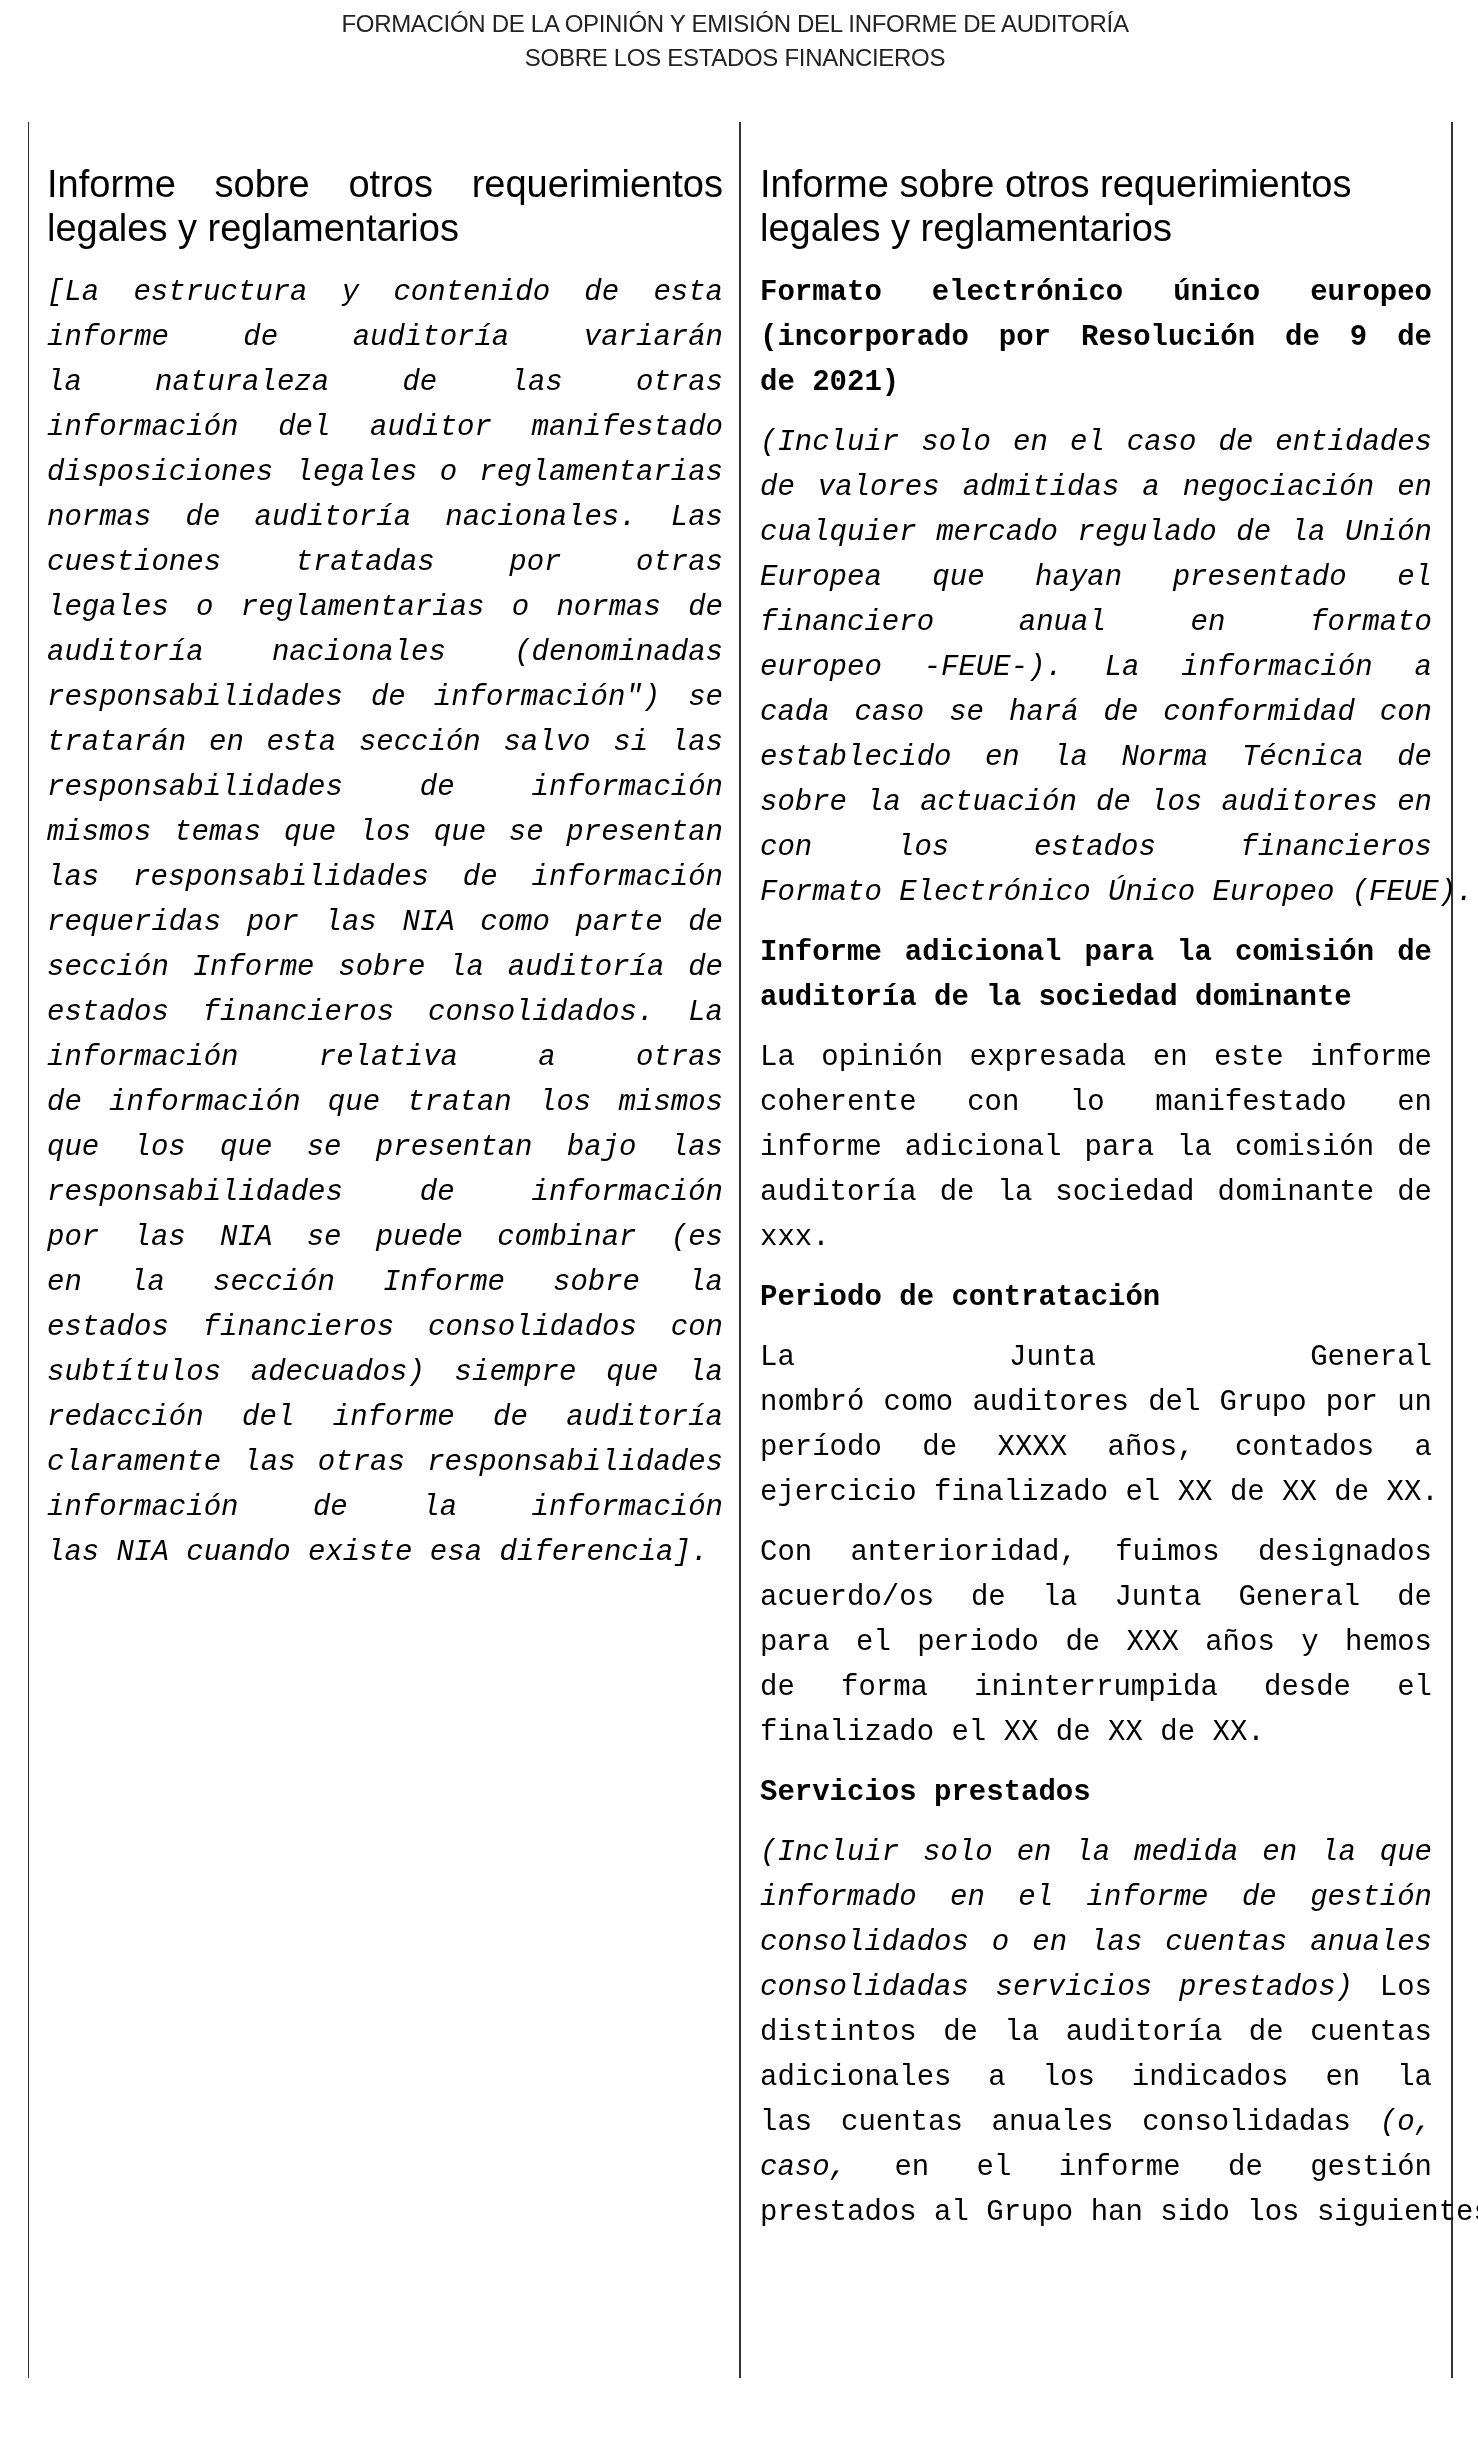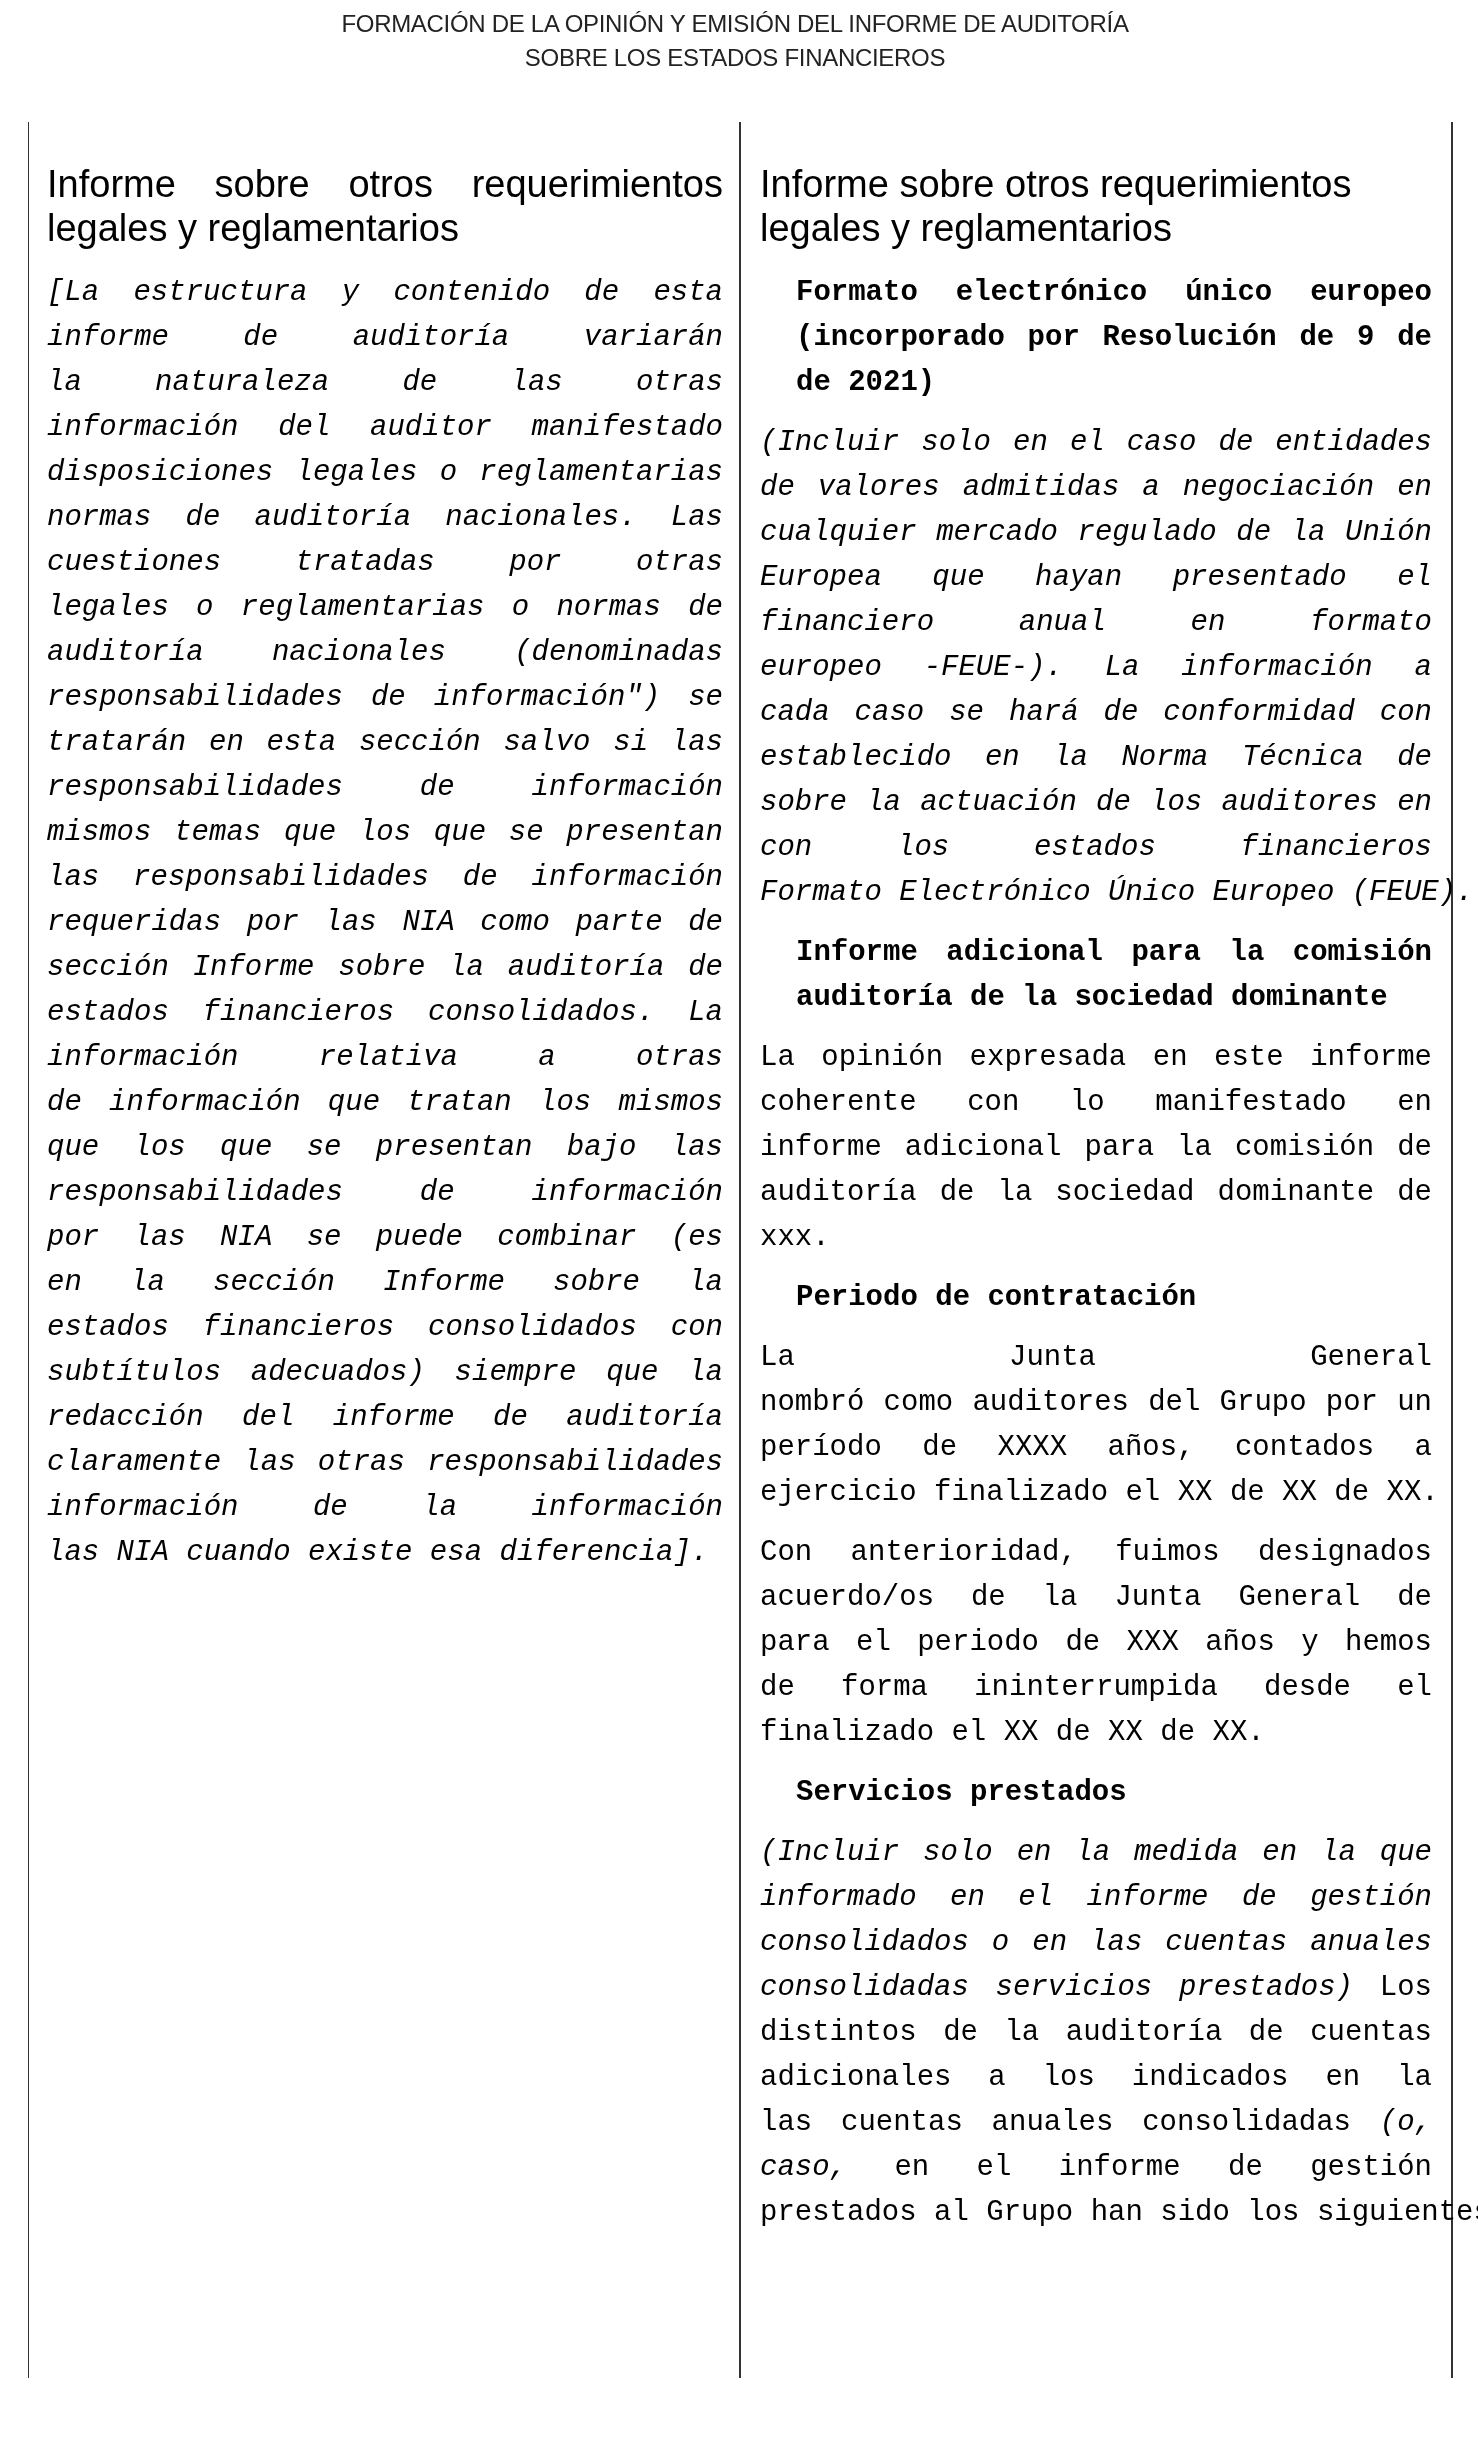--- a/index.html
+++ b/index.html
@@ -10,21 +10,21 @@
   .page-title div { white-space: nowrap; }
   .vline { position: absolute; top: 122px; height: 2256px; width: 1.8px; background: #333; }
   .col { position: absolute; top: 162px; }
   .col.left { left: 47px; width: 676px; }
   .col.right { left: 760px; width: 672px; }
   .line { display: block; height: 45px; line-height: 45px; font-size: 29px; white-space: nowrap;
           transform-origin: left center; }
   .just { text-align: justify; text-align-last: justify; white-space: normal; overflow: hidden; }
   .heading .line { height: 44px; line-height: 44px; font-size: 38px; font-weight: normal; }
   .it { font-style: italic; }
-  .b { font-weight: bold; margin-left: 36px; }
+  .b { font-weight: bold; }
   .gap { height: 15px; }
   .gap-big { height: 19.5px; }
   .para { display: block; font-family: Liberation Mono, monospace; }
   sup { font-size: 18px; font-weight: bold; vertical-align: 10.6px; line-height: 0; }
 </style>
 </head>
 <body>
 
 <div class="page-title">
   <div>FORMACIÓN DE LA OPINIÓN Y EMISIÓN DEL INFORME DE AUDITORÍA</div>

